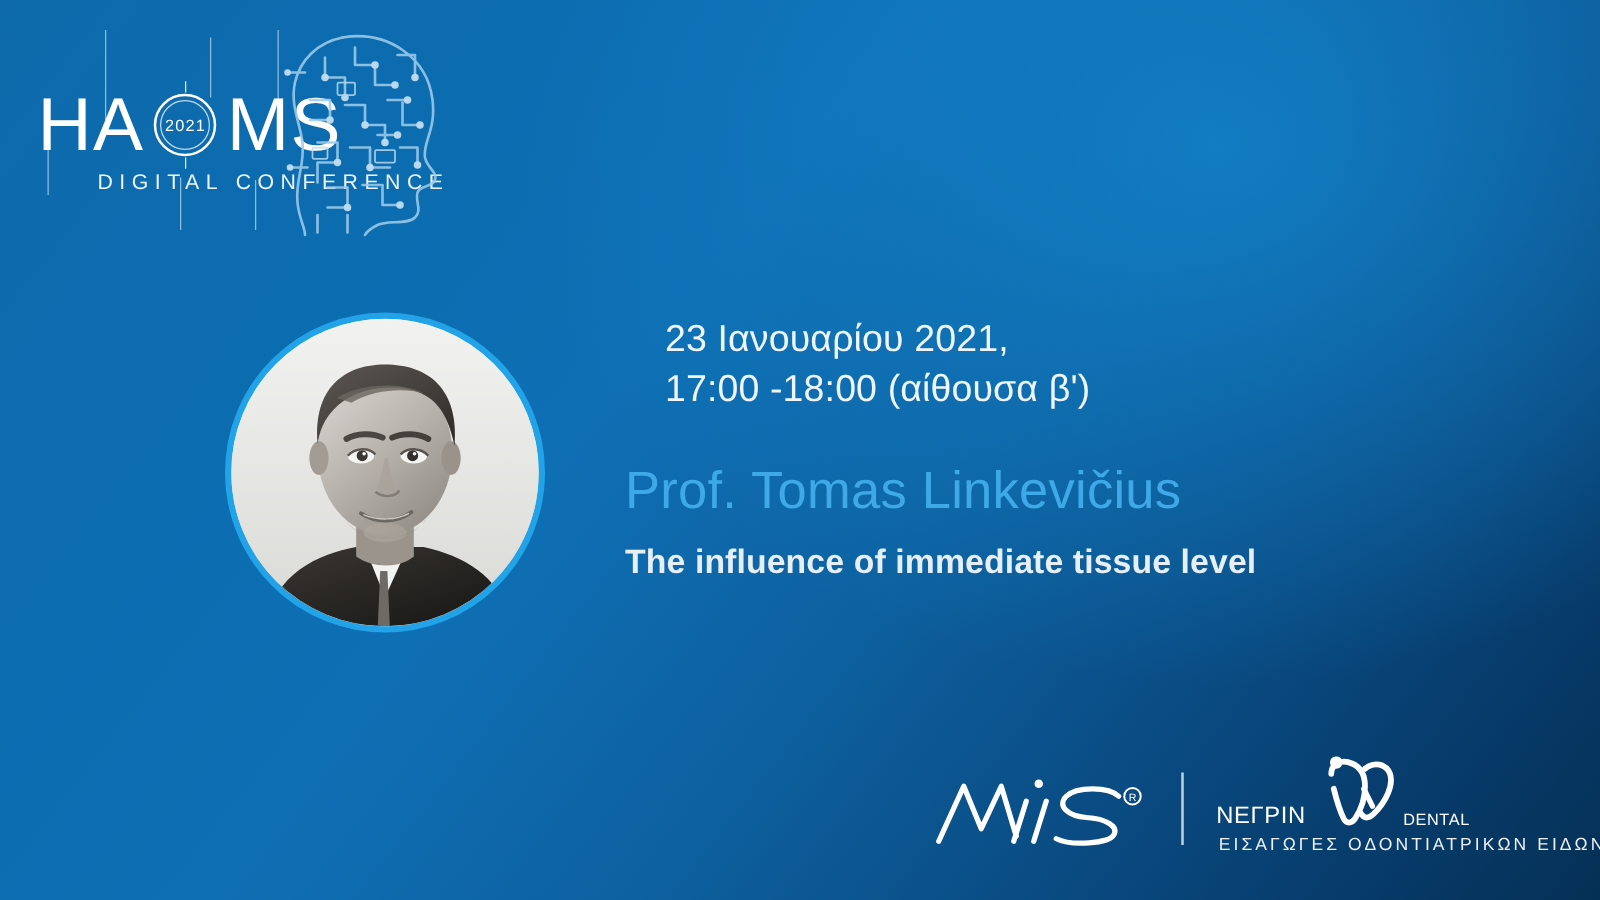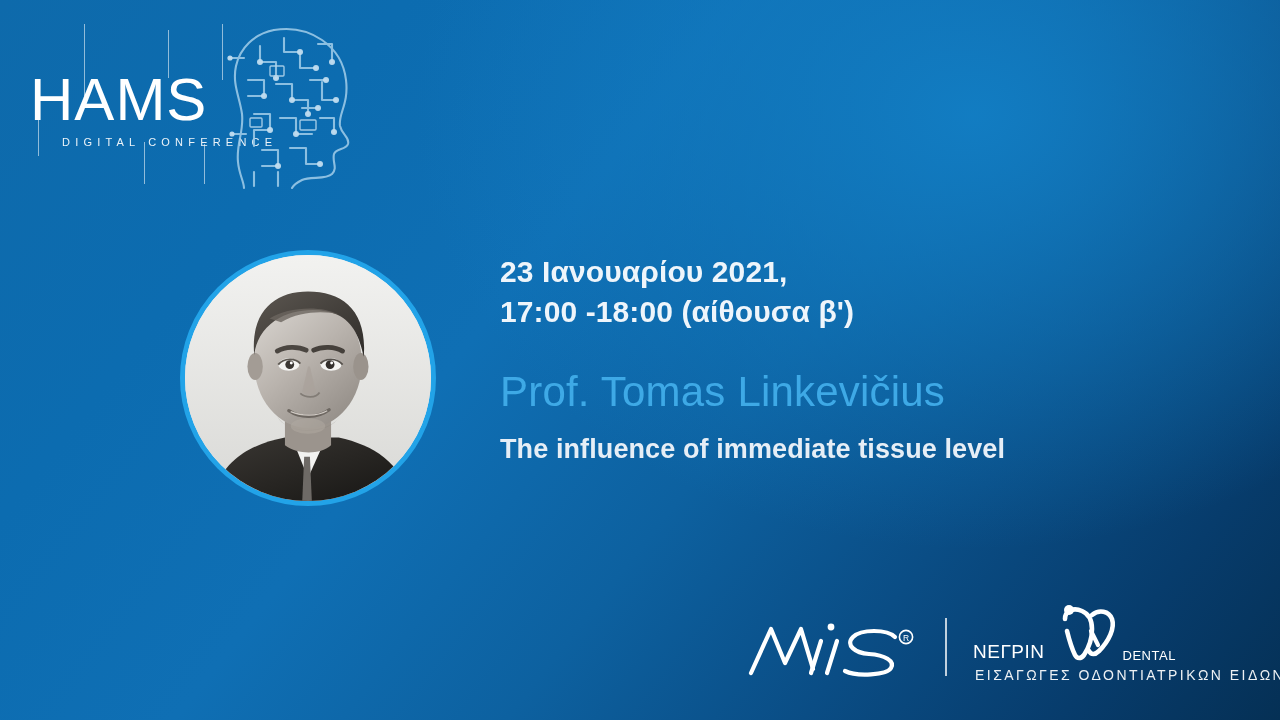--- a/index.html
+++ b/index.html
@@ -83,24 +83,24 @@
     position: absolute;
     width: 1px;
     height: 9px;
     background: rgba(255,255,255,0.85);
     left: 50%;
   }
   .lm-o .tick.t {  top: -4px; }
   .lm-o .tick.b {  bottom: -4px; }
   .logo-sub {
     position: absolute;
-    left: 36px;
+    left: 52px;
     top: 112px;
     color: rgba(255,255,255,0.92);
-    font-size: 11px;
+    font-size: 17px;
     letter-spacing: 5.2px;
     font-weight: 400;
   }
   .deco-line {
     position: absolute;
     width: 1px;
     background: rgba(255,255,255,0.55);
   }
 
   
@@ -131,23 +131,24 @@
   
   .txt {
     position: absolute;
     left: 500px;
     top: 252px;
     width: 700px;
   }
   .date-line {
     color: #eef5fb;
     font-size: 30px;
-    font-weight: 700;
+    font-weight: 400;
     line-height: 1.33;
     letter-spacing: 0.1px;
+    margin-left: 32px;
   }
   .speaker {
     margin-top: 38px;
     color: #3ea9e6;
     font-size: 42px;
     font-weight: 400;
     line-height: 1.05;
     letter-spacing: 0.2px;
     white-space: nowrap;
   }
@@ -216,20 +217,27 @@
     <div class="deco-line" style="left:58px; top:0px;  height:72px;"></div>
     <div class="deco-line" style="left:12px; top:86px; height:46px;"></div>
     <div class="deco-line" style="left:142px;top:6px;  height:48px;"></div>
     <div class="deco-line" style="left:196px;top:0px;  height:56px;"></div>
     <div class="deco-line" style="left:118px;top:118px;height:42px;"></div>
     <div class="deco-line" style="left:178px;top:120px;height:40px;"></div>
 
     <div class="logo-wordmark">
       <span class="lm-letter">H</span>
       <span class="lm-letter">A</span>
+      <span class="lm-o">
+        <span class="tick t"></span>
+        <span class="ring"></span>
+        <span class="ring2"></span>
+        <span class="yr">2021</span>
+        <span class="tick b"></span>
+      </span>
       <span class="lm-letter">M</span>
       <span class="lm-letter">S</span>
     </div>
 
     <div class="logo-sub">DIGITAL CONFERENCE</div>
   </div>
 
   <svg class="brain" viewBox="0 0 146 168">
     <g fill="none" stroke="#9ecbe8" stroke-width="2.1" stroke-linecap="round" stroke-linejoin="round" opacity="0.95">
       <path d="M60 8 C96 2 128 24 132 58 C135 82 124 92 126 104 C128 113 136 115 134 122 C132 128 122 126 120 132 C118 140 124 146 118 152 C112 158 96 154 88 158 C80 162 78 166 78 166"></path>

